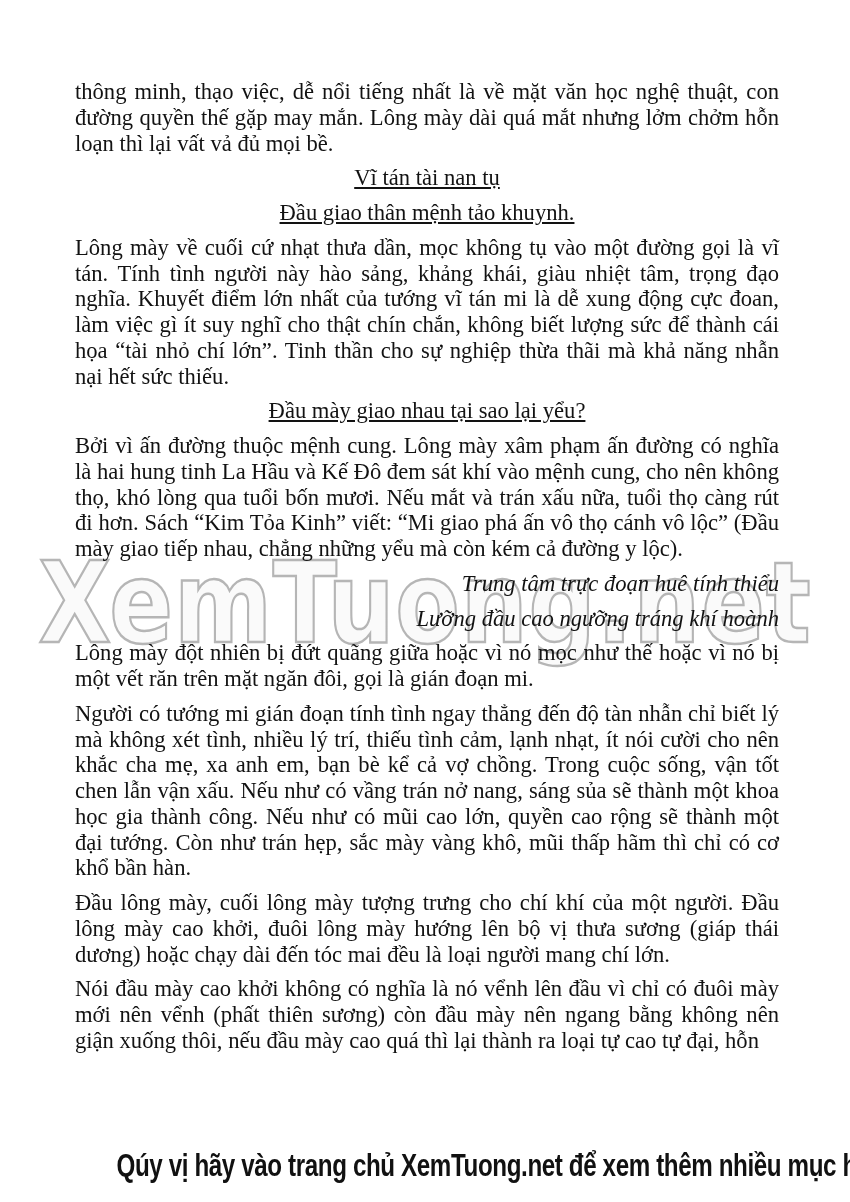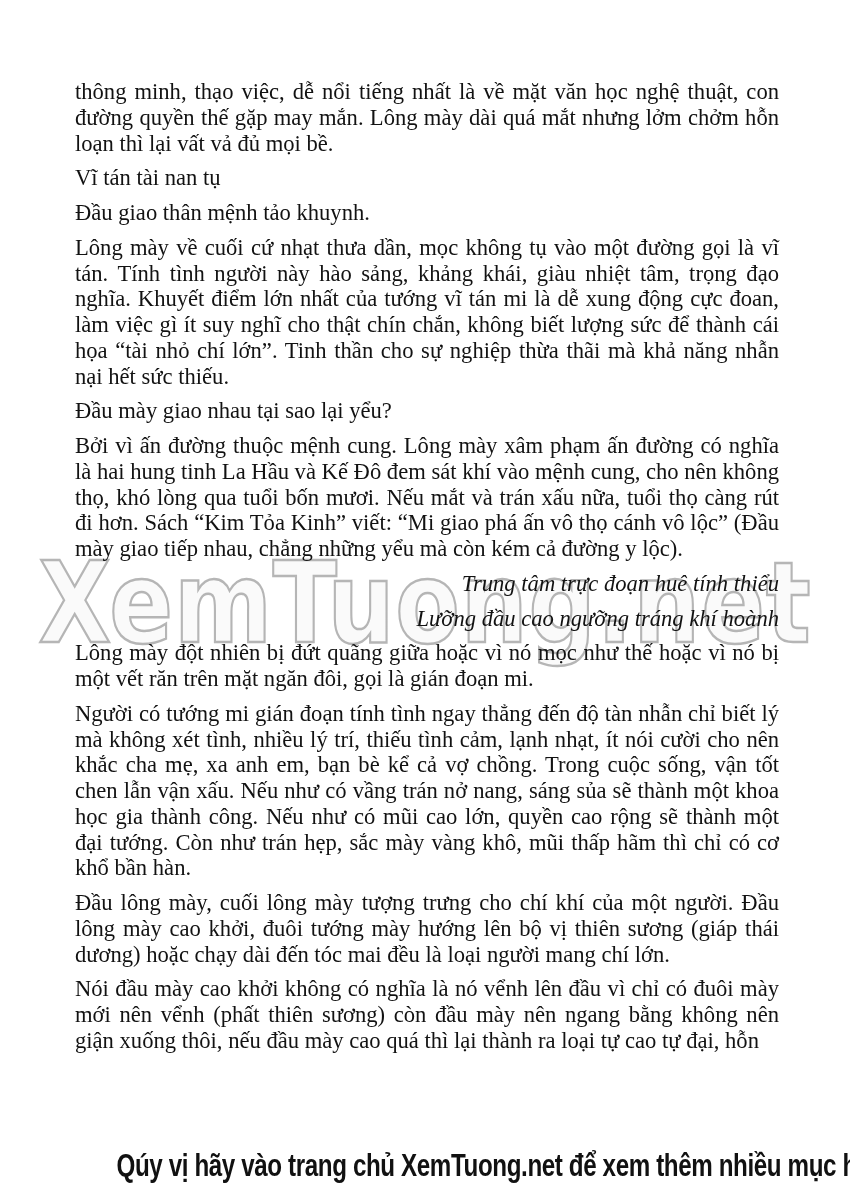--- a/index.html
+++ b/index.html
@@ -40,21 +40,22 @@
     color: #121212;
     font-size: 22.6px;
     line-height: 25.75px;
   }
   .para {
     margin: 9px;
     padding: 0;
     text-align: justify;
   }
   .para.verse {
-    text-align: left;
+    text-align: center;
+    text-decoration: underline;
   }
   .para.verse-italic {
     text-align: right;
     font-style: italic;
   }
   .footer {
     position: absolute;
     left: 0;
     top: 1148px;
     width: 100%;
@@ -83,20 +84,20 @@
       <p class="para body">thông minh, thạo việc, dễ nổi tiếng nhất là về mặt văn học nghệ thuật, con đường quyền thế gặp may mắn. Lông mày dài quá mắt nhưng lởm chởm hỗn loạn thì lại vất vả đủ mọi bề.</p>
       <p class="para verse">Vĩ tán tài nan tụ</p>
       <p class="para verse">Đầu giao thân mệnh tảo khuynh.</p>
       <p class="para body">Lông mày về cuối cứ nhạt thưa dần, mọc không tụ vào một đường gọi là vĩ tán. Tính tình người này hào sảng, khảng khái, giàu nhiệt tâm, trọng đạo nghĩa. Khuyết điểm lớn nhất của tướng vĩ tán mi là dễ xung động cực đoan, làm việc gì ít suy nghĩ cho thật chín chắn, không biết lượng sức để thành cái họa “tài nhỏ chí lớn”. Tinh thần cho sự nghiệp thừa thãi mà khả năng nhẫn nại hết sức thiếu.</p>
       <p class="para verse">Đầu mày giao nhau tại sao lại yểu?</p>
       <p class="para body">Bởi vì ấn đường thuộc mệnh cung. Lông mày xâm phạm ấn đường có nghĩa là hai hung tinh La Hầu và Kế Đô đem sát khí vào mệnh cung, cho nên không thọ, khó lòng qua tuổi bốn mươi. Nếu mắt và trán xấu nữa, tuổi thọ càng rút đi hơn. Sách “Kim Tỏa Kinh” viết: “Mi giao phá ấn vô thọ cánh vô lộc” (Đầu mày giao tiếp nhau, chẳng những yểu mà còn kém cả đường y lộc).</p>
       <p class="para verse-italic">Trung tâm trực đoạn huê tính thiểu</p>
       <p class="para verse-italic">Lưỡng đầu cao ngưỡng tráng khí hoành</p>
       <p class="para body">Lông mày đột nhiên bị đứt quãng giữa hoặc vì nó mọc như thế hoặc vì nó bị một vết răn trên mặt ngăn đôi, gọi là gián đoạn mi.</p>
       <p class="para body">Người có tướng mi gián đoạn tính tình ngay thẳng đến độ tàn nhẫn chỉ biết lý mà không xét tình, nhiều lý trí, thiếu tình cảm, lạnh nhạt, ít nói cười cho nên khắc cha mẹ, xa anh em, bạn bè kể cả vợ chồng. Trong cuộc sống, vận tốt chen lẫn vận xấu. Nếu như có vầng trán nở nang, sáng sủa sẽ thành một khoa học gia thành công. Nếu như có mũi cao lớn, quyền cao rộng sẽ thành một đại tướng. Còn như trán hẹp, sắc mày vàng khô, mũi thấp hãm thì chỉ có cơ khổ bần hàn.</p>
-      <p class="para body">Đầu lông mày, cuối lông mày tượng trưng cho chí khí của một người. Đầu lông mày cao khởi, đuôi tướng mày hướng lên bộ vị thiên sương (giáp thái dương) hoặc chạy dài đến tóc mai đều là loại người mang chí lớn.</p>
+      <p class="para body">Đầu lông mày, cuối lông mày tượng trưng cho chí khí của một người. Đầu lông mày cao khởi, đuôi lông mày hướng lên bộ vị thưa sương (giáp thái dương) hoặc chạy dài đến tóc mai đều là loại người mang chí lớn.</p>
       <p class="para body">Nói đầu mày cao khởi không có nghĩa là nó vểnh lên đầu vì chỉ có đuôi mày mới nên vểnh (phất thiên sương) còn đầu mày nên ngang bằng không nên giận xuống thôi, nếu đầu mày cao quá thì lại thành ra loại tự cao tự đại, hỗn</p>
     </div>
 
   <div class="footer">
     <span class="footer-inner">Qúy vị hãy vào trang chủ XemTuong.net để xem thêm nhiều mục hay khác</span>
   </div>
 </div>
 
 </body></html>

